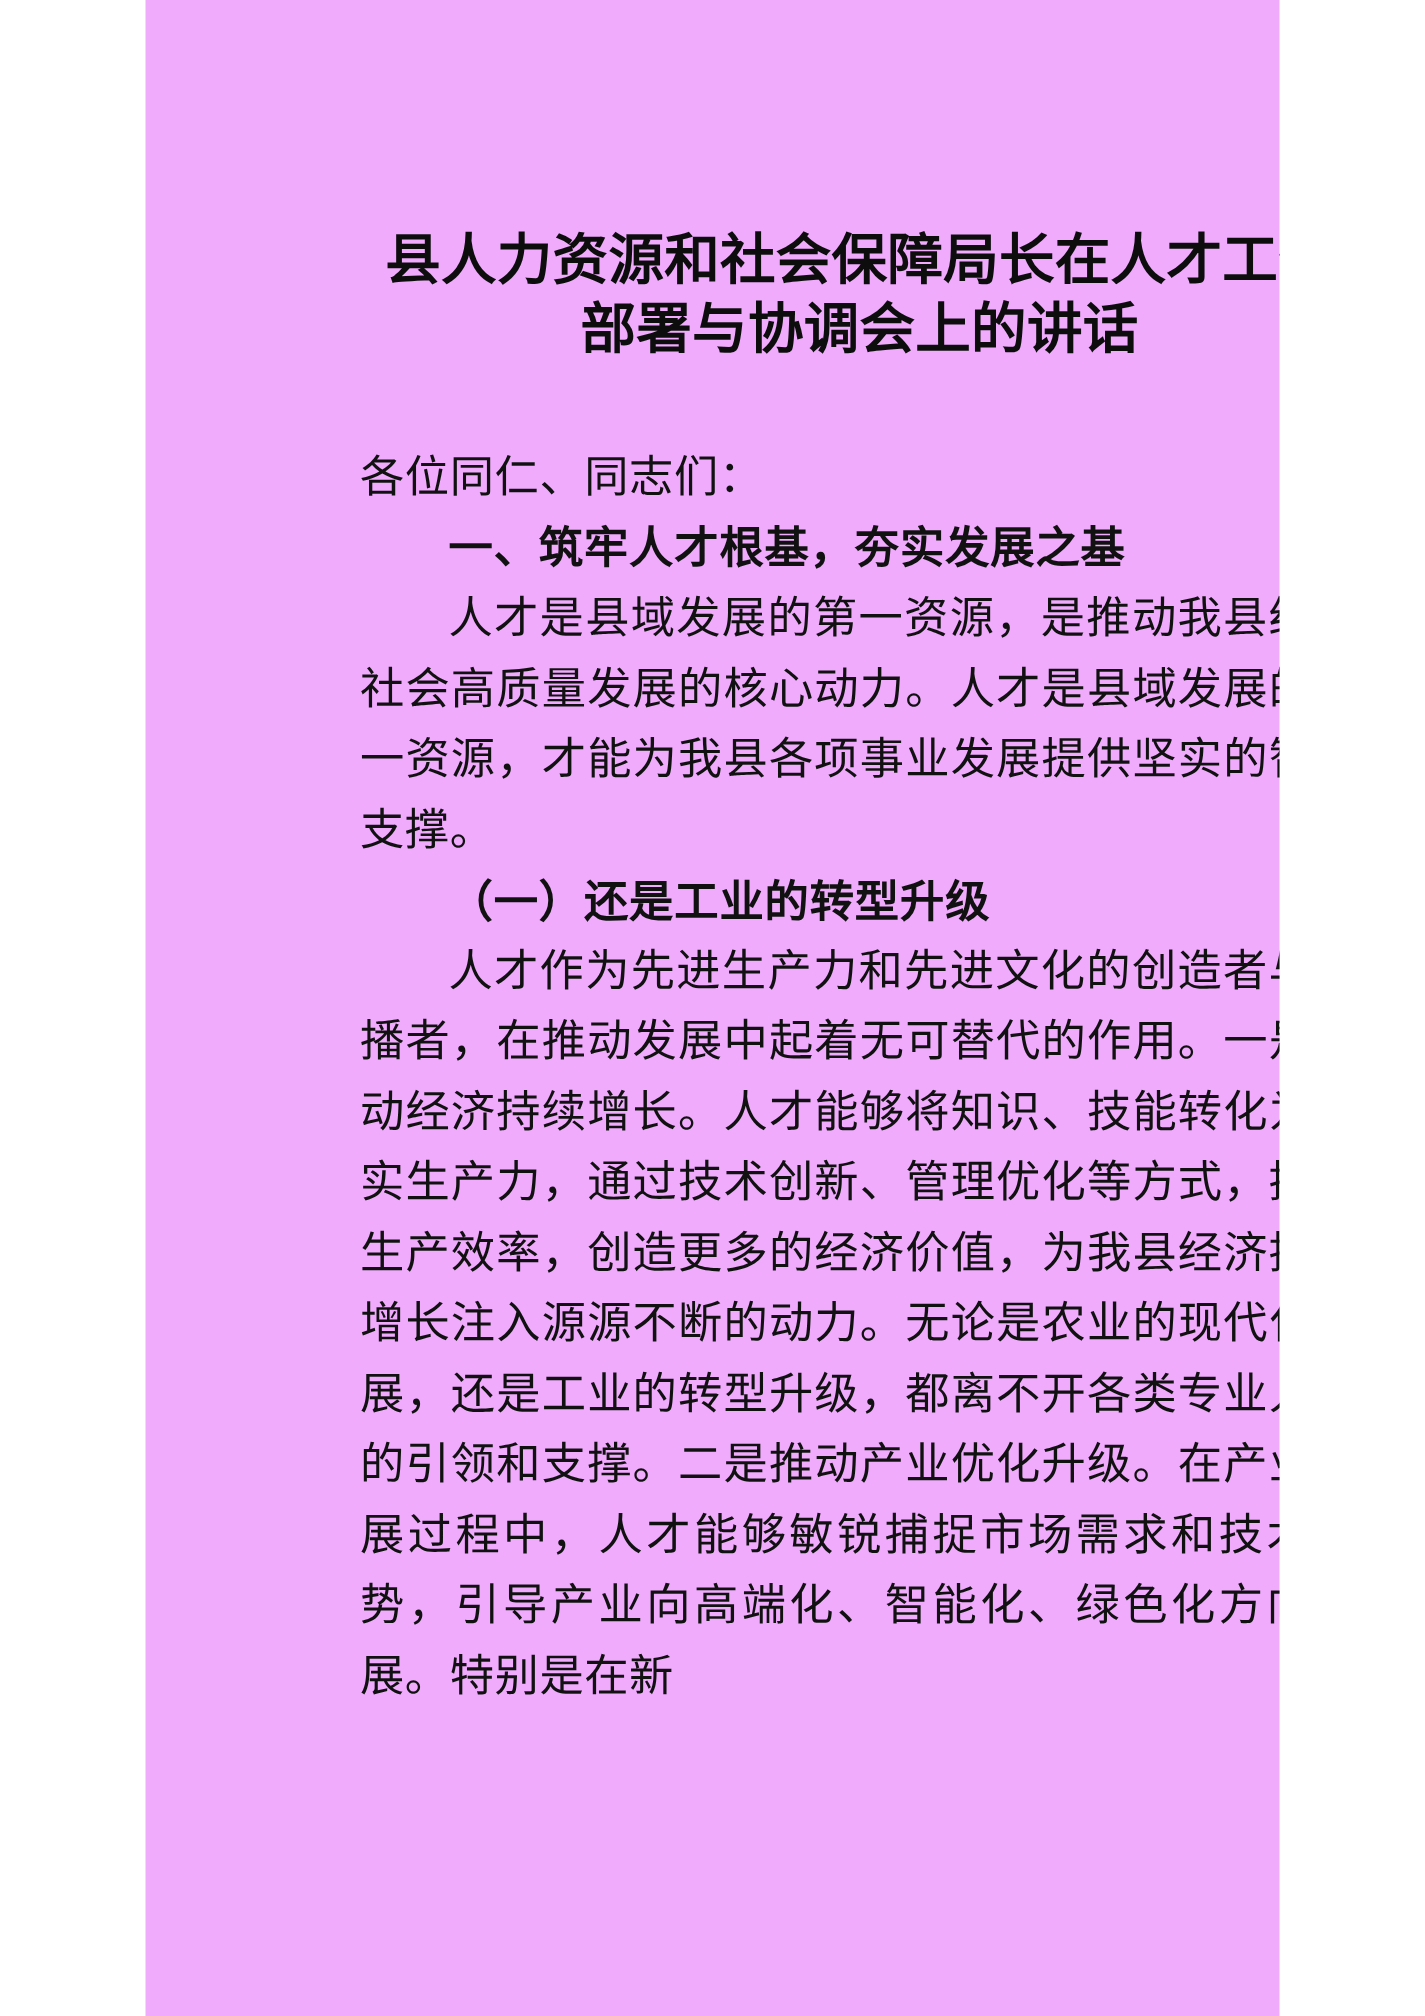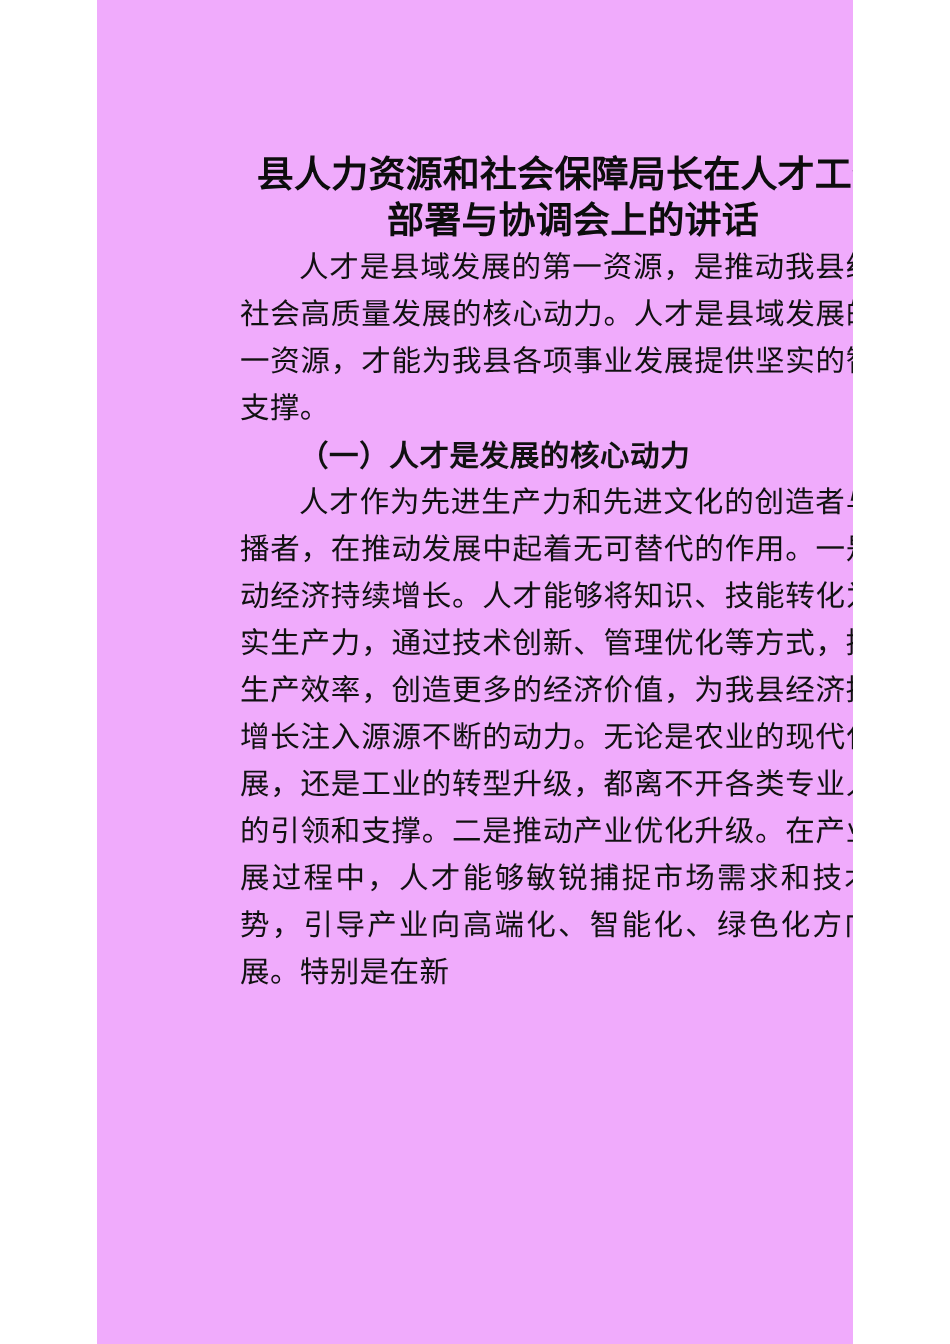--- a/index.html
+++ b/index.html
@@ -94,23 +94,25 @@
   }
 </style>
 </head>
 <body>
 
 <div class="page">
   <div class="doc-body">
 
     <h1 class="doc-title">县人力资源和社会保障局长在人才工作部署与协调会上的讲话</h1>
 
+    <p class="salutation">各位同仁、同志们：</p>
 
 
+    <p class="h1">一、筑牢人才根基，夯实发展之基</p>
 
     <p class="para">人才是县域发展的第一资源，是推动我县经济社会高质量发展的核心动力。人才是县域发展的第一资源，才能为我县各项事业发展提供坚实的智力支撑。</p>
 
-    <p class="h2">（一）人才是发展的核心动力</p>
+    <p class="h2">（一）还是工业的转型升级</p>
 
     <p class="para clipped">人才作为先进生产力和先进文化的创造者与传播者，在推动发展中起着无可替代的作用。一是驱动经济持续增长。人才能够将知识、技能转化为现实生产力，通过技术创新、管理优化等方式，提高生产效率，创造更多的经济价值，为我县经济持续增长注入源源不断的动力。无论是农业的现代化发展，还是工业的转型升级，都离不开各类专业人才的引领和支撑。二是推动产业优化升级。在产业发展过程中，人才能够敏锐捕捉市场需求和技术趋势，引导产业向高端化、智能化、绿色化方向发展。特别是在新</p>
 
   </div>
 </div>
 
 </body></html>

